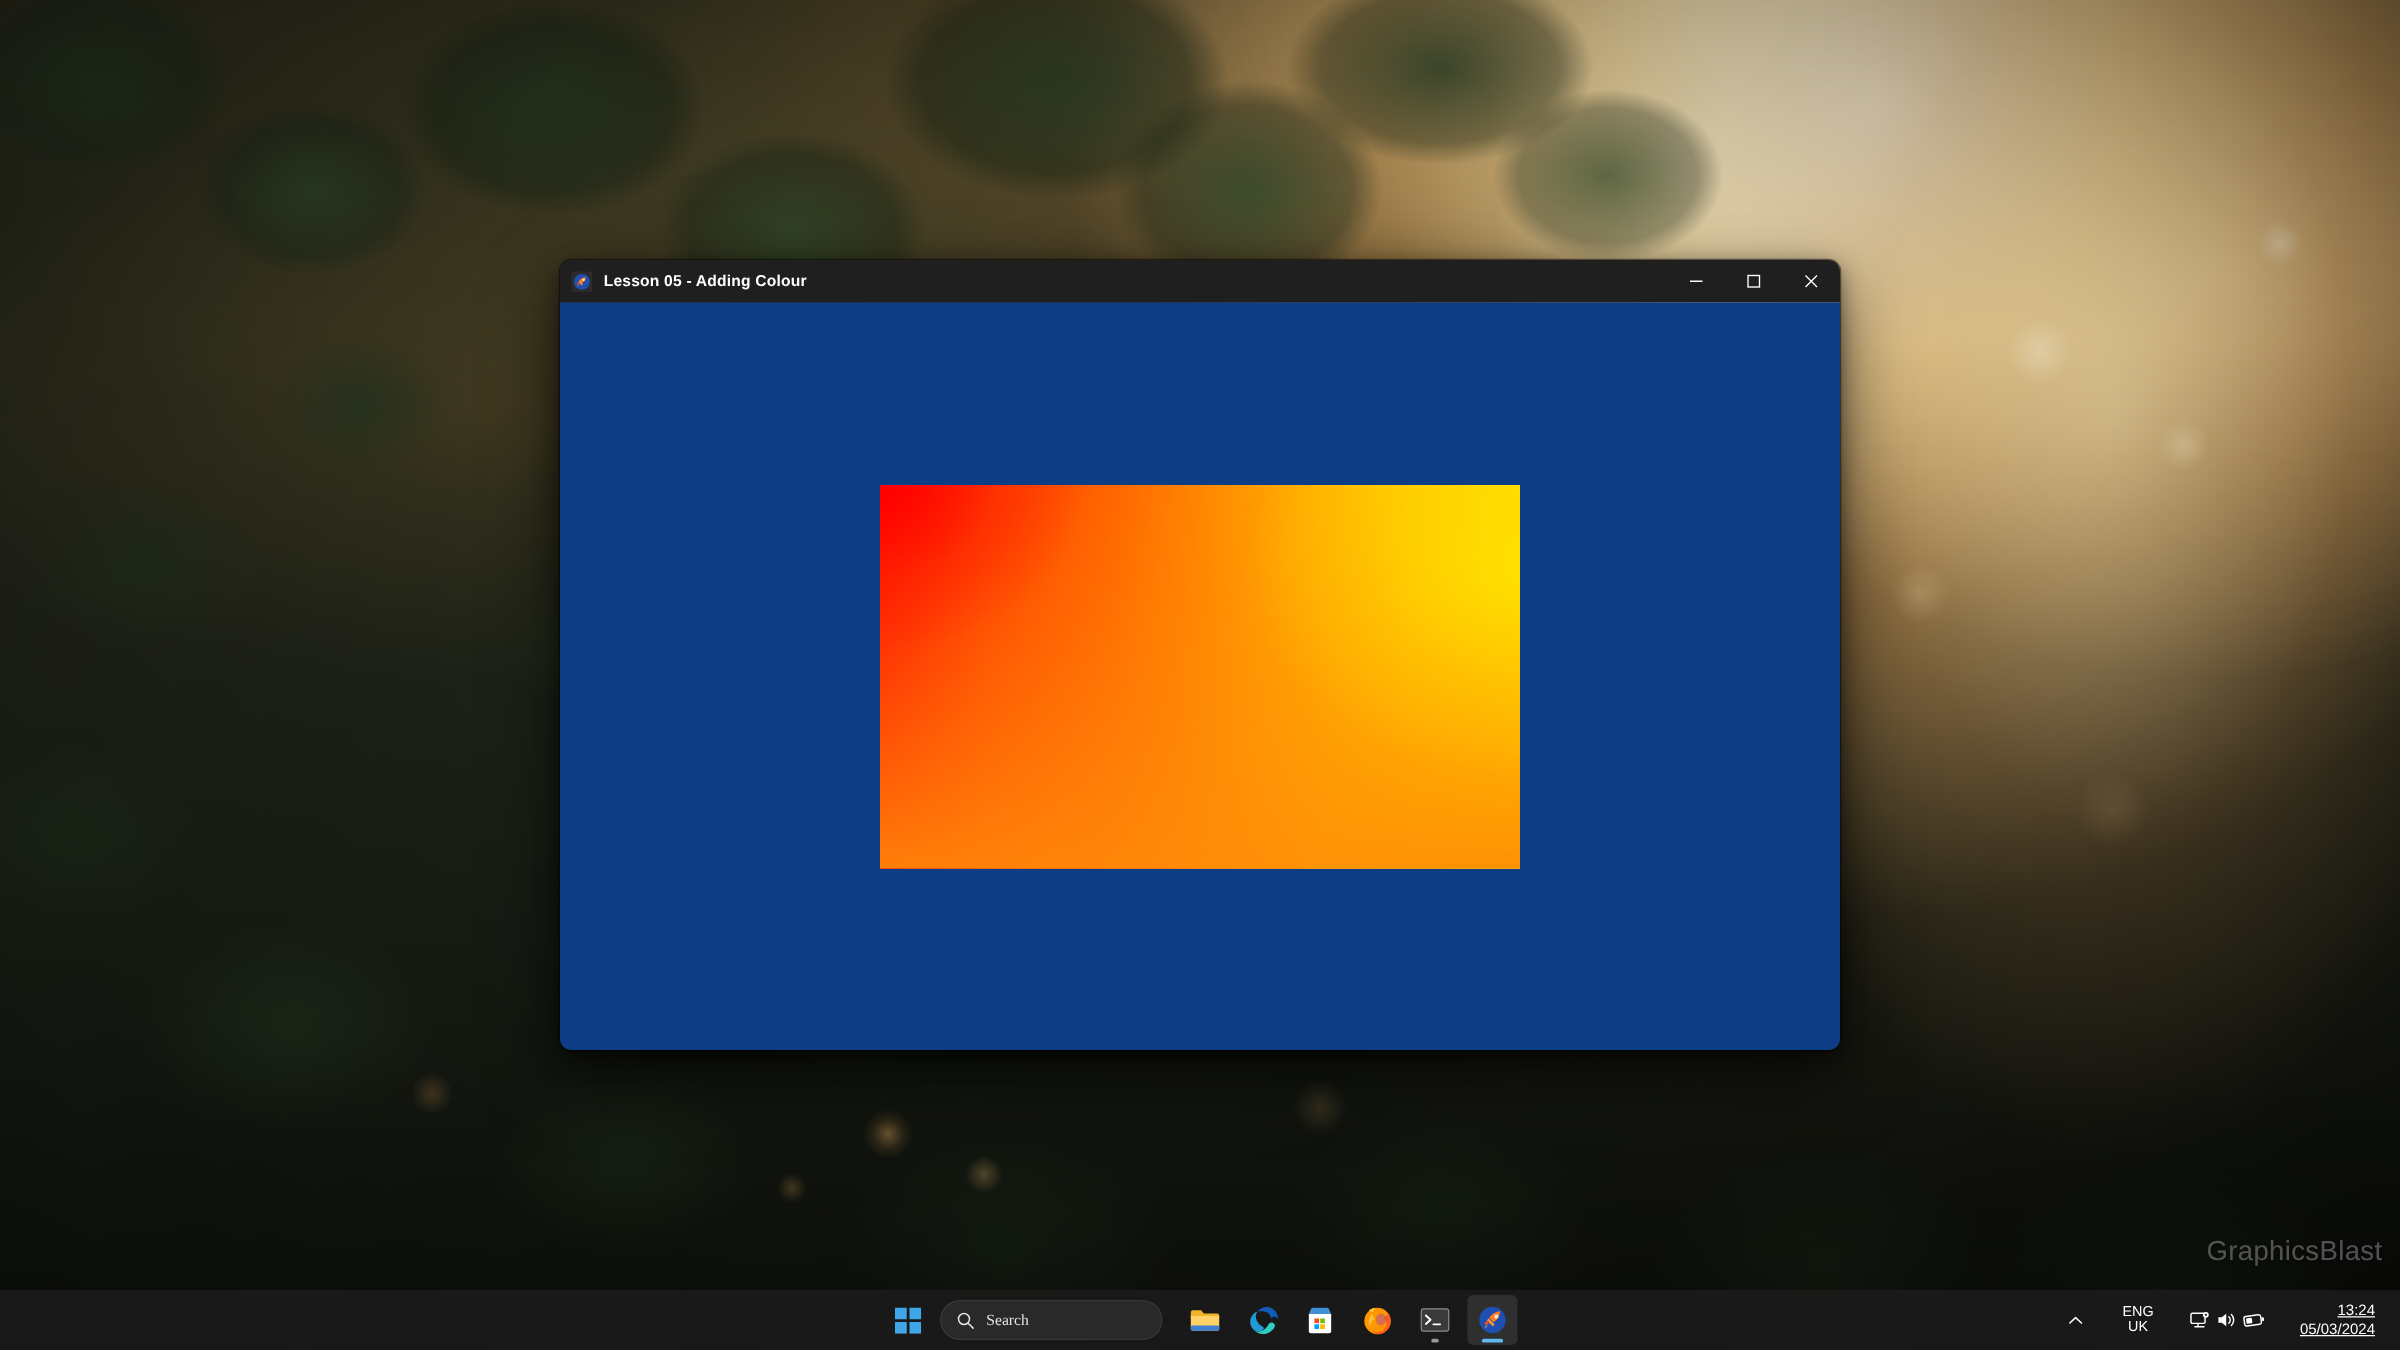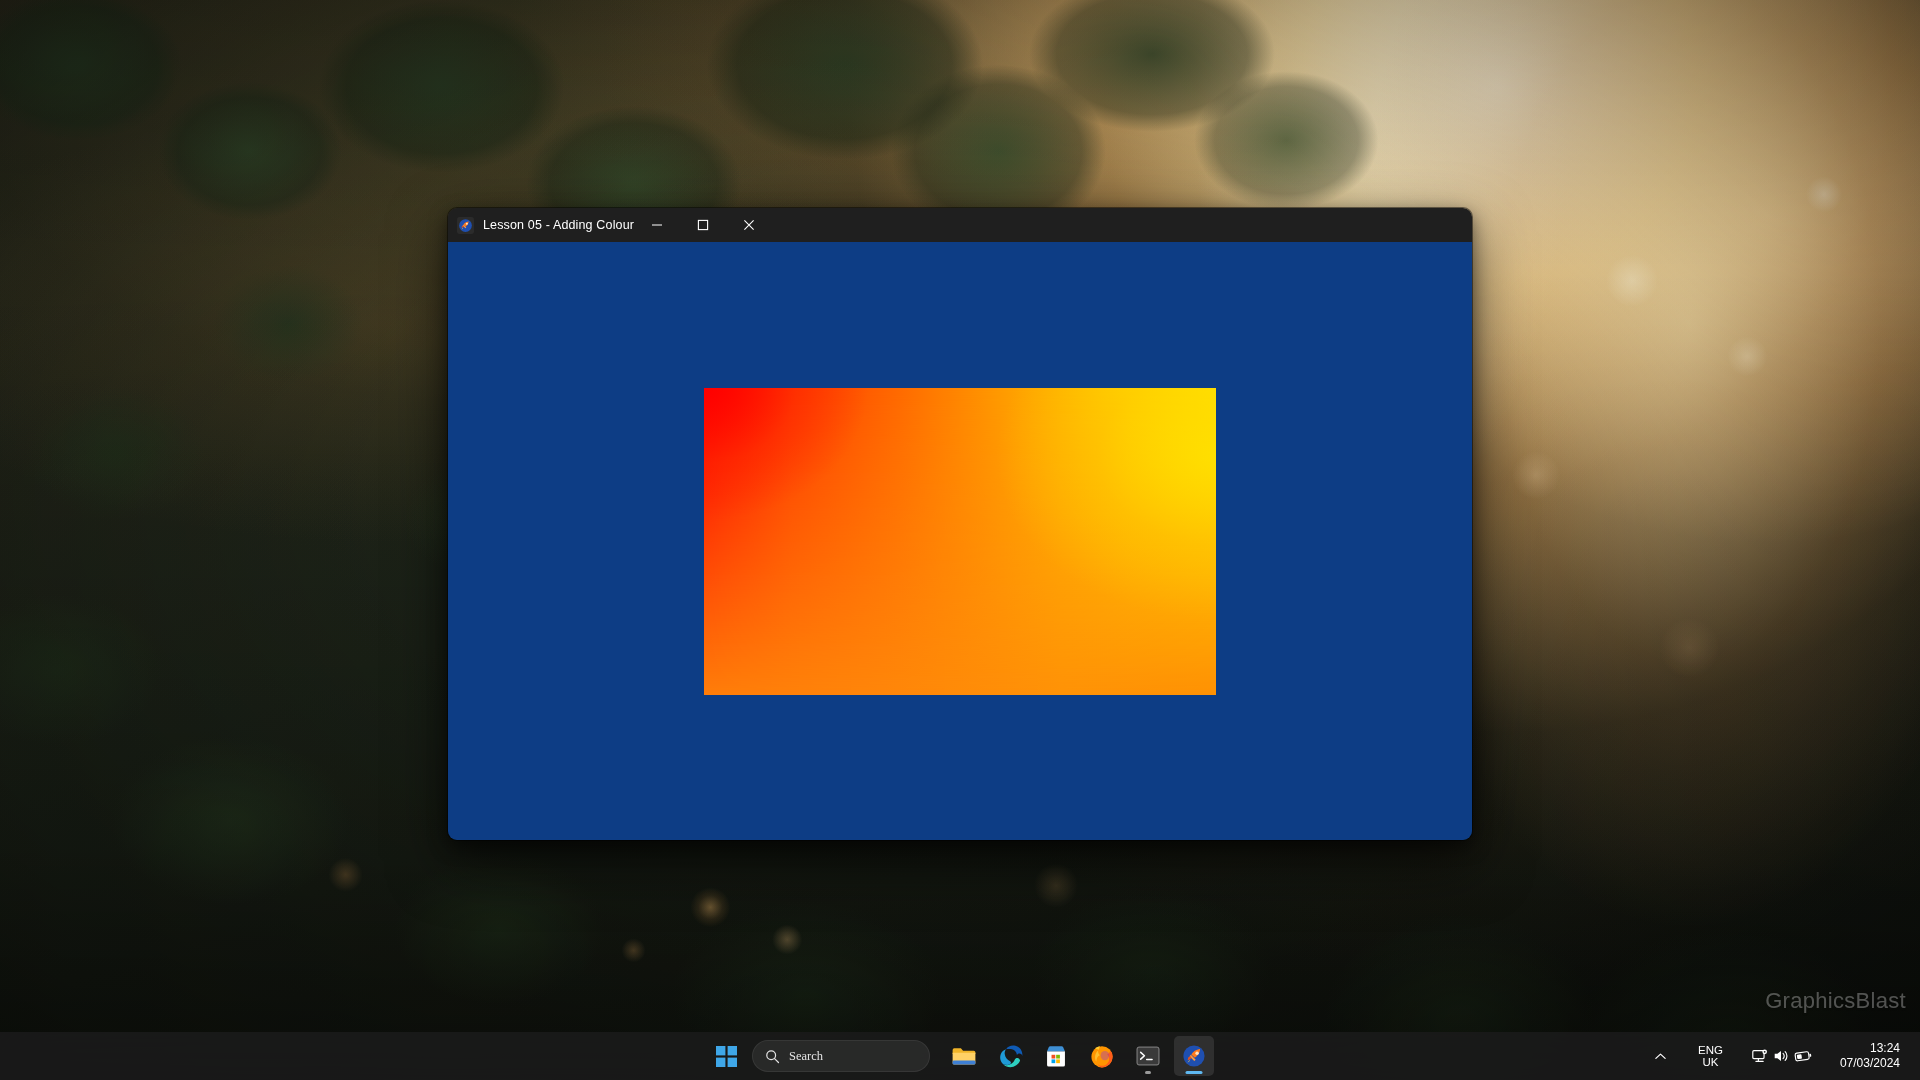--- a/index.html
+++ b/index.html
@@ -99,22 +99,23 @@
     box-shadow:
       0 0 0 1px rgba(0,0,0,0.45),
       0 22px 58px rgba(0,0,0,0.62),
       0 6px 18px rgba(0,0,0,0.50);
   }
   #title-bar {
     height:34px;
     background:#1f1f1f;
     display:flex;
     align-items:center;
-    justify-content:flex-start;
+    justify-content:space-between;
     padding-left:9px;
+    font-weight:bold;
   }
   .tb-left { display:flex; align-items:center; gap:9px; }
   #app-icon {
     width:17px; height:17px;
     display:block;
     flex:none;
   }
   #window-title {
     color:#ffffff;
     font-size:12.5px;
@@ -256,20 +257,21 @@
     flex-direction:column;
     align-items:flex-end;
     line-height:1.22;
     color:#ffffff;
     font-size:12px;
     padding:0 10px 0 8px;
     border-radius:5px;
     height:40px;
     justify-content:center;
     cursor:pointer;
+    text-decoration:underline;
   }
 </style>
 </head>
 <body>
 
 <div id="desktop">
   <div class="wp-layer wp-base"></div>
   <div class="wp-layer wp-glow"></div>
   <div class="wp-layer wp-leaves"></div>
   <div class="wp-layer wp-bokeh"></div>
@@ -430,17 +432,17 @@
         </svg>
         <svg width="20" height="18" viewBox="0 0 22 20">
           <rect x="2.5" y="6" width="15" height="8.6" rx="2" stroke="#ffffff" stroke-width="1.3" fill="none" transform="rotate(-8 10 10)"></rect>
           <rect x="18.2" y="8.8" width="1.9" height="3.4" rx="0.8" fill="#ffffff" transform="rotate(-8 10 10)"></rect>
           <rect x="4.3" y="7.8" width="5.2" height="5" rx="1" fill="#ffffff" transform="rotate(-8 10 10)"></rect>
         </svg>
       </div>
 
       <div id="clock">
         <span>13:24</span>
-        <span>07/03/2024</span>
+        <span>05/03/2024</span>
       </div>
     </div>
   </div>
 </div>
 
 </body></html>

